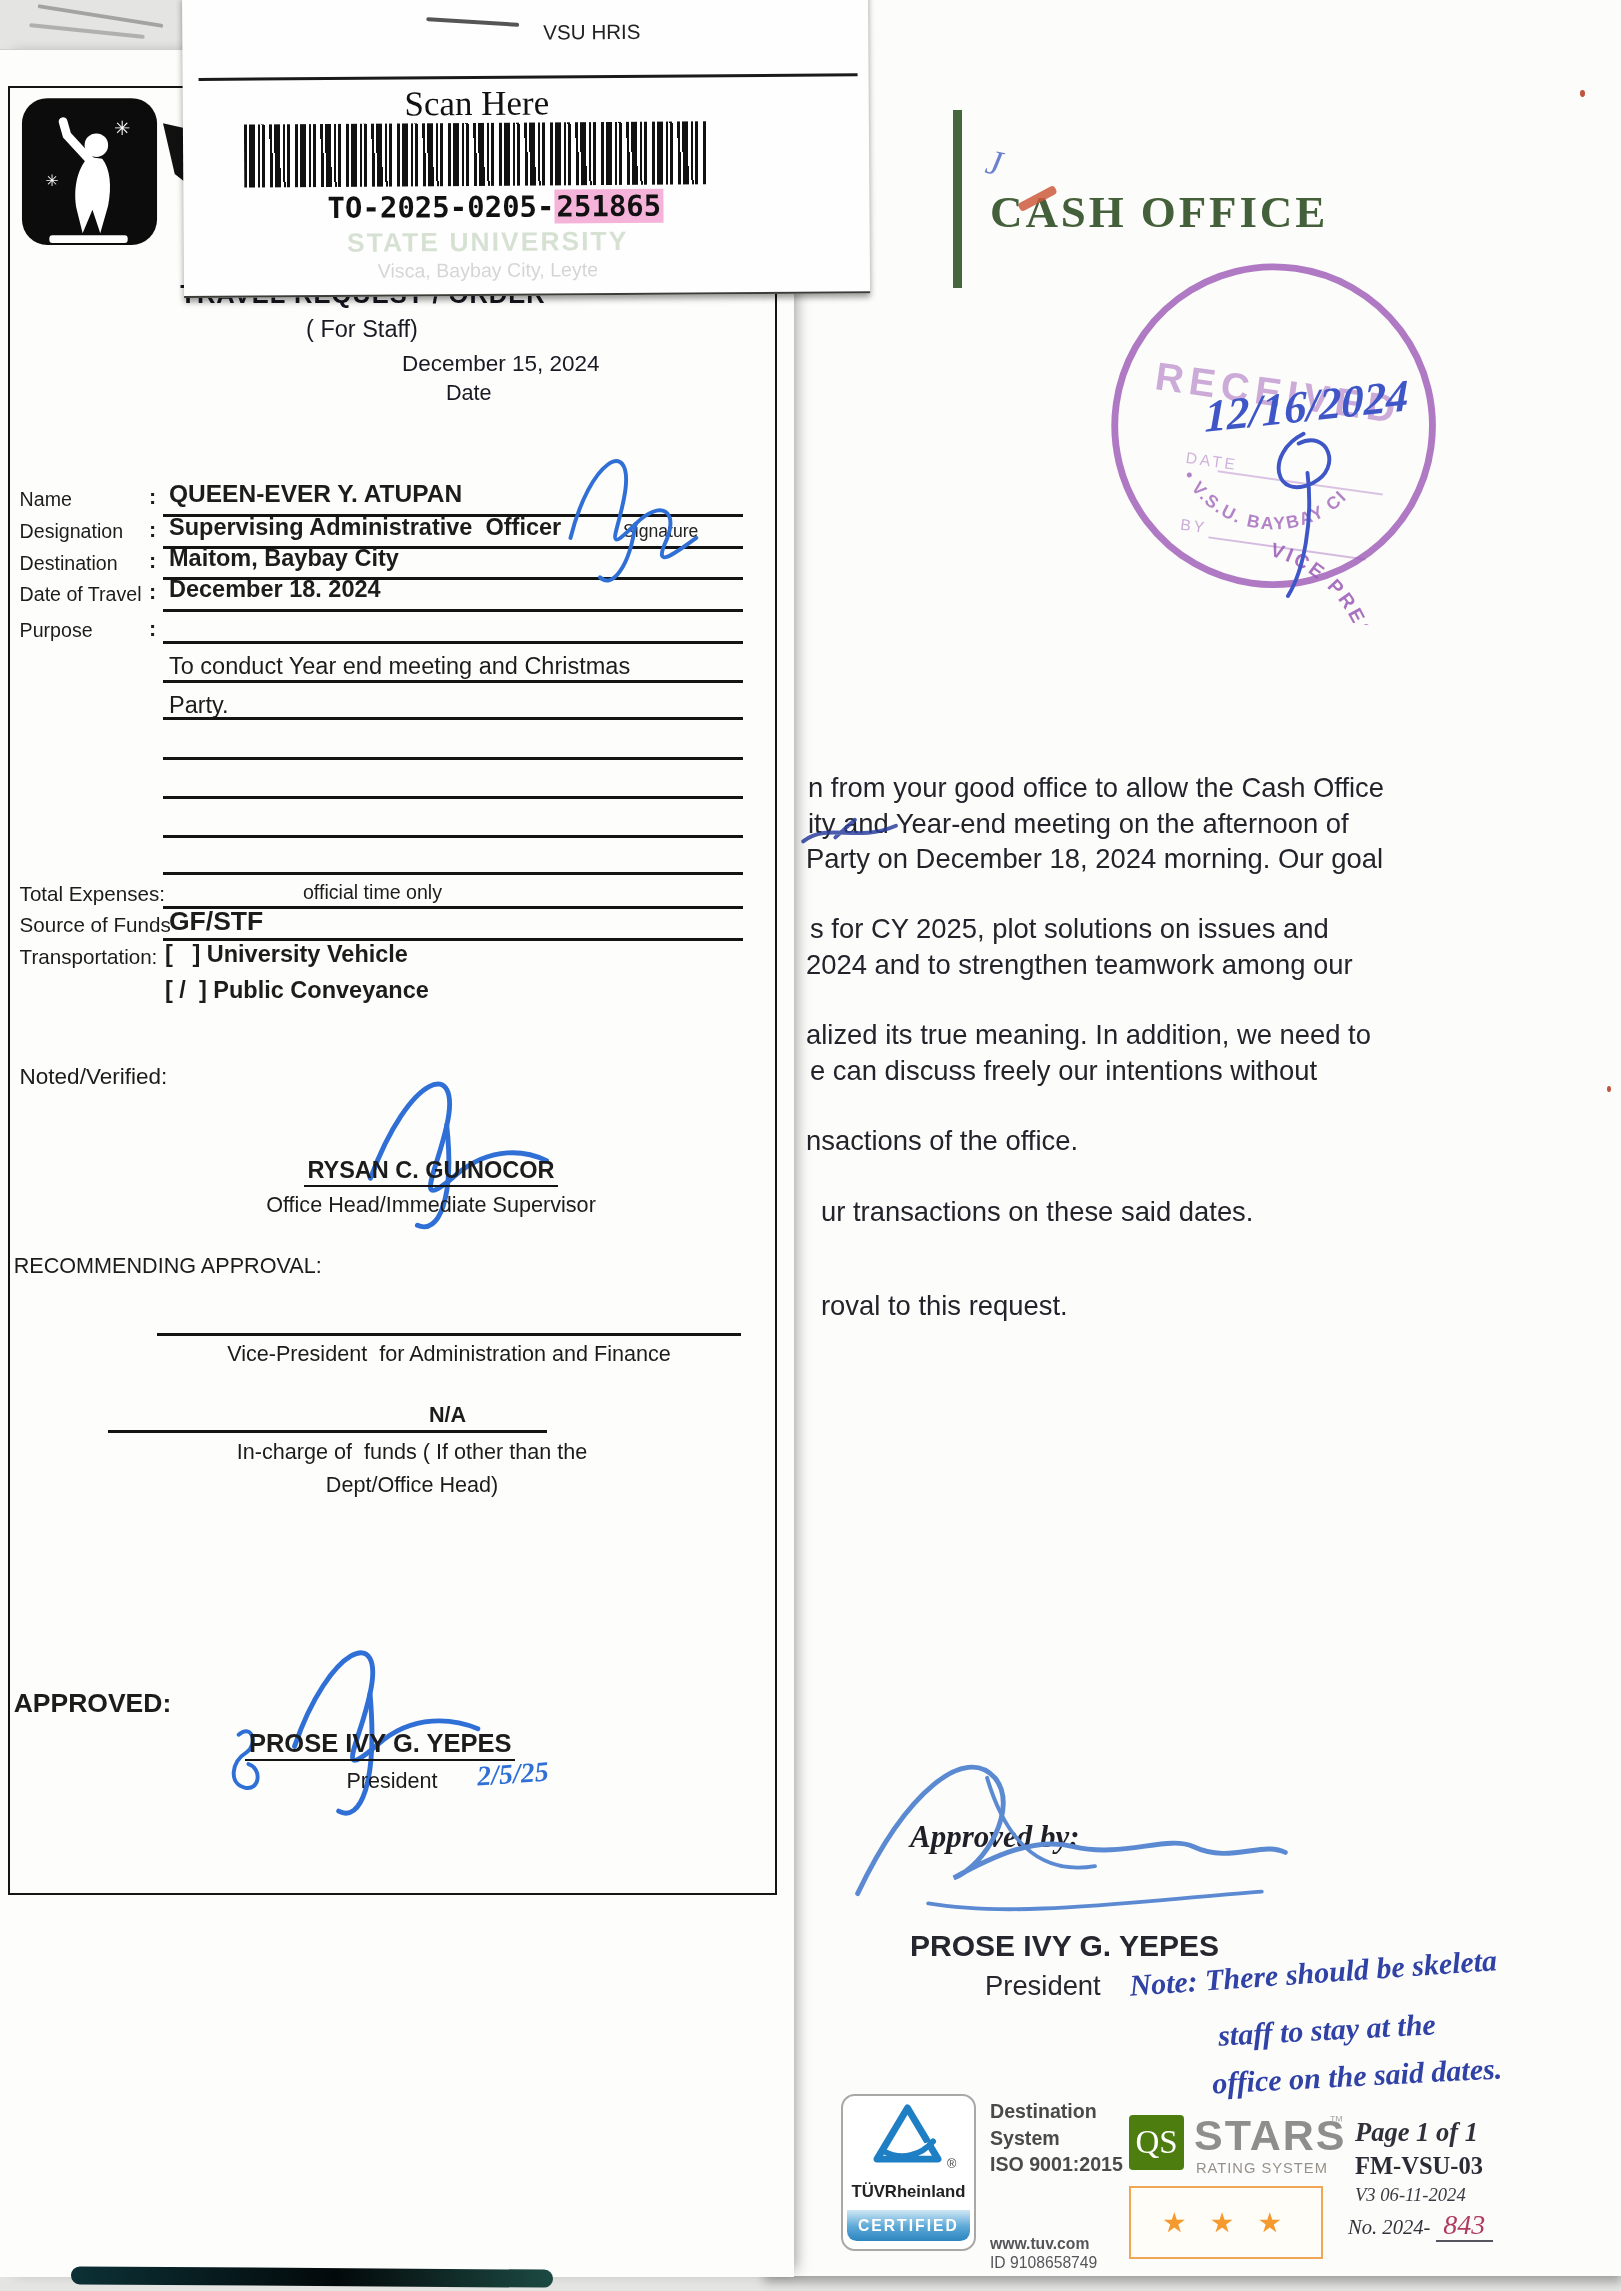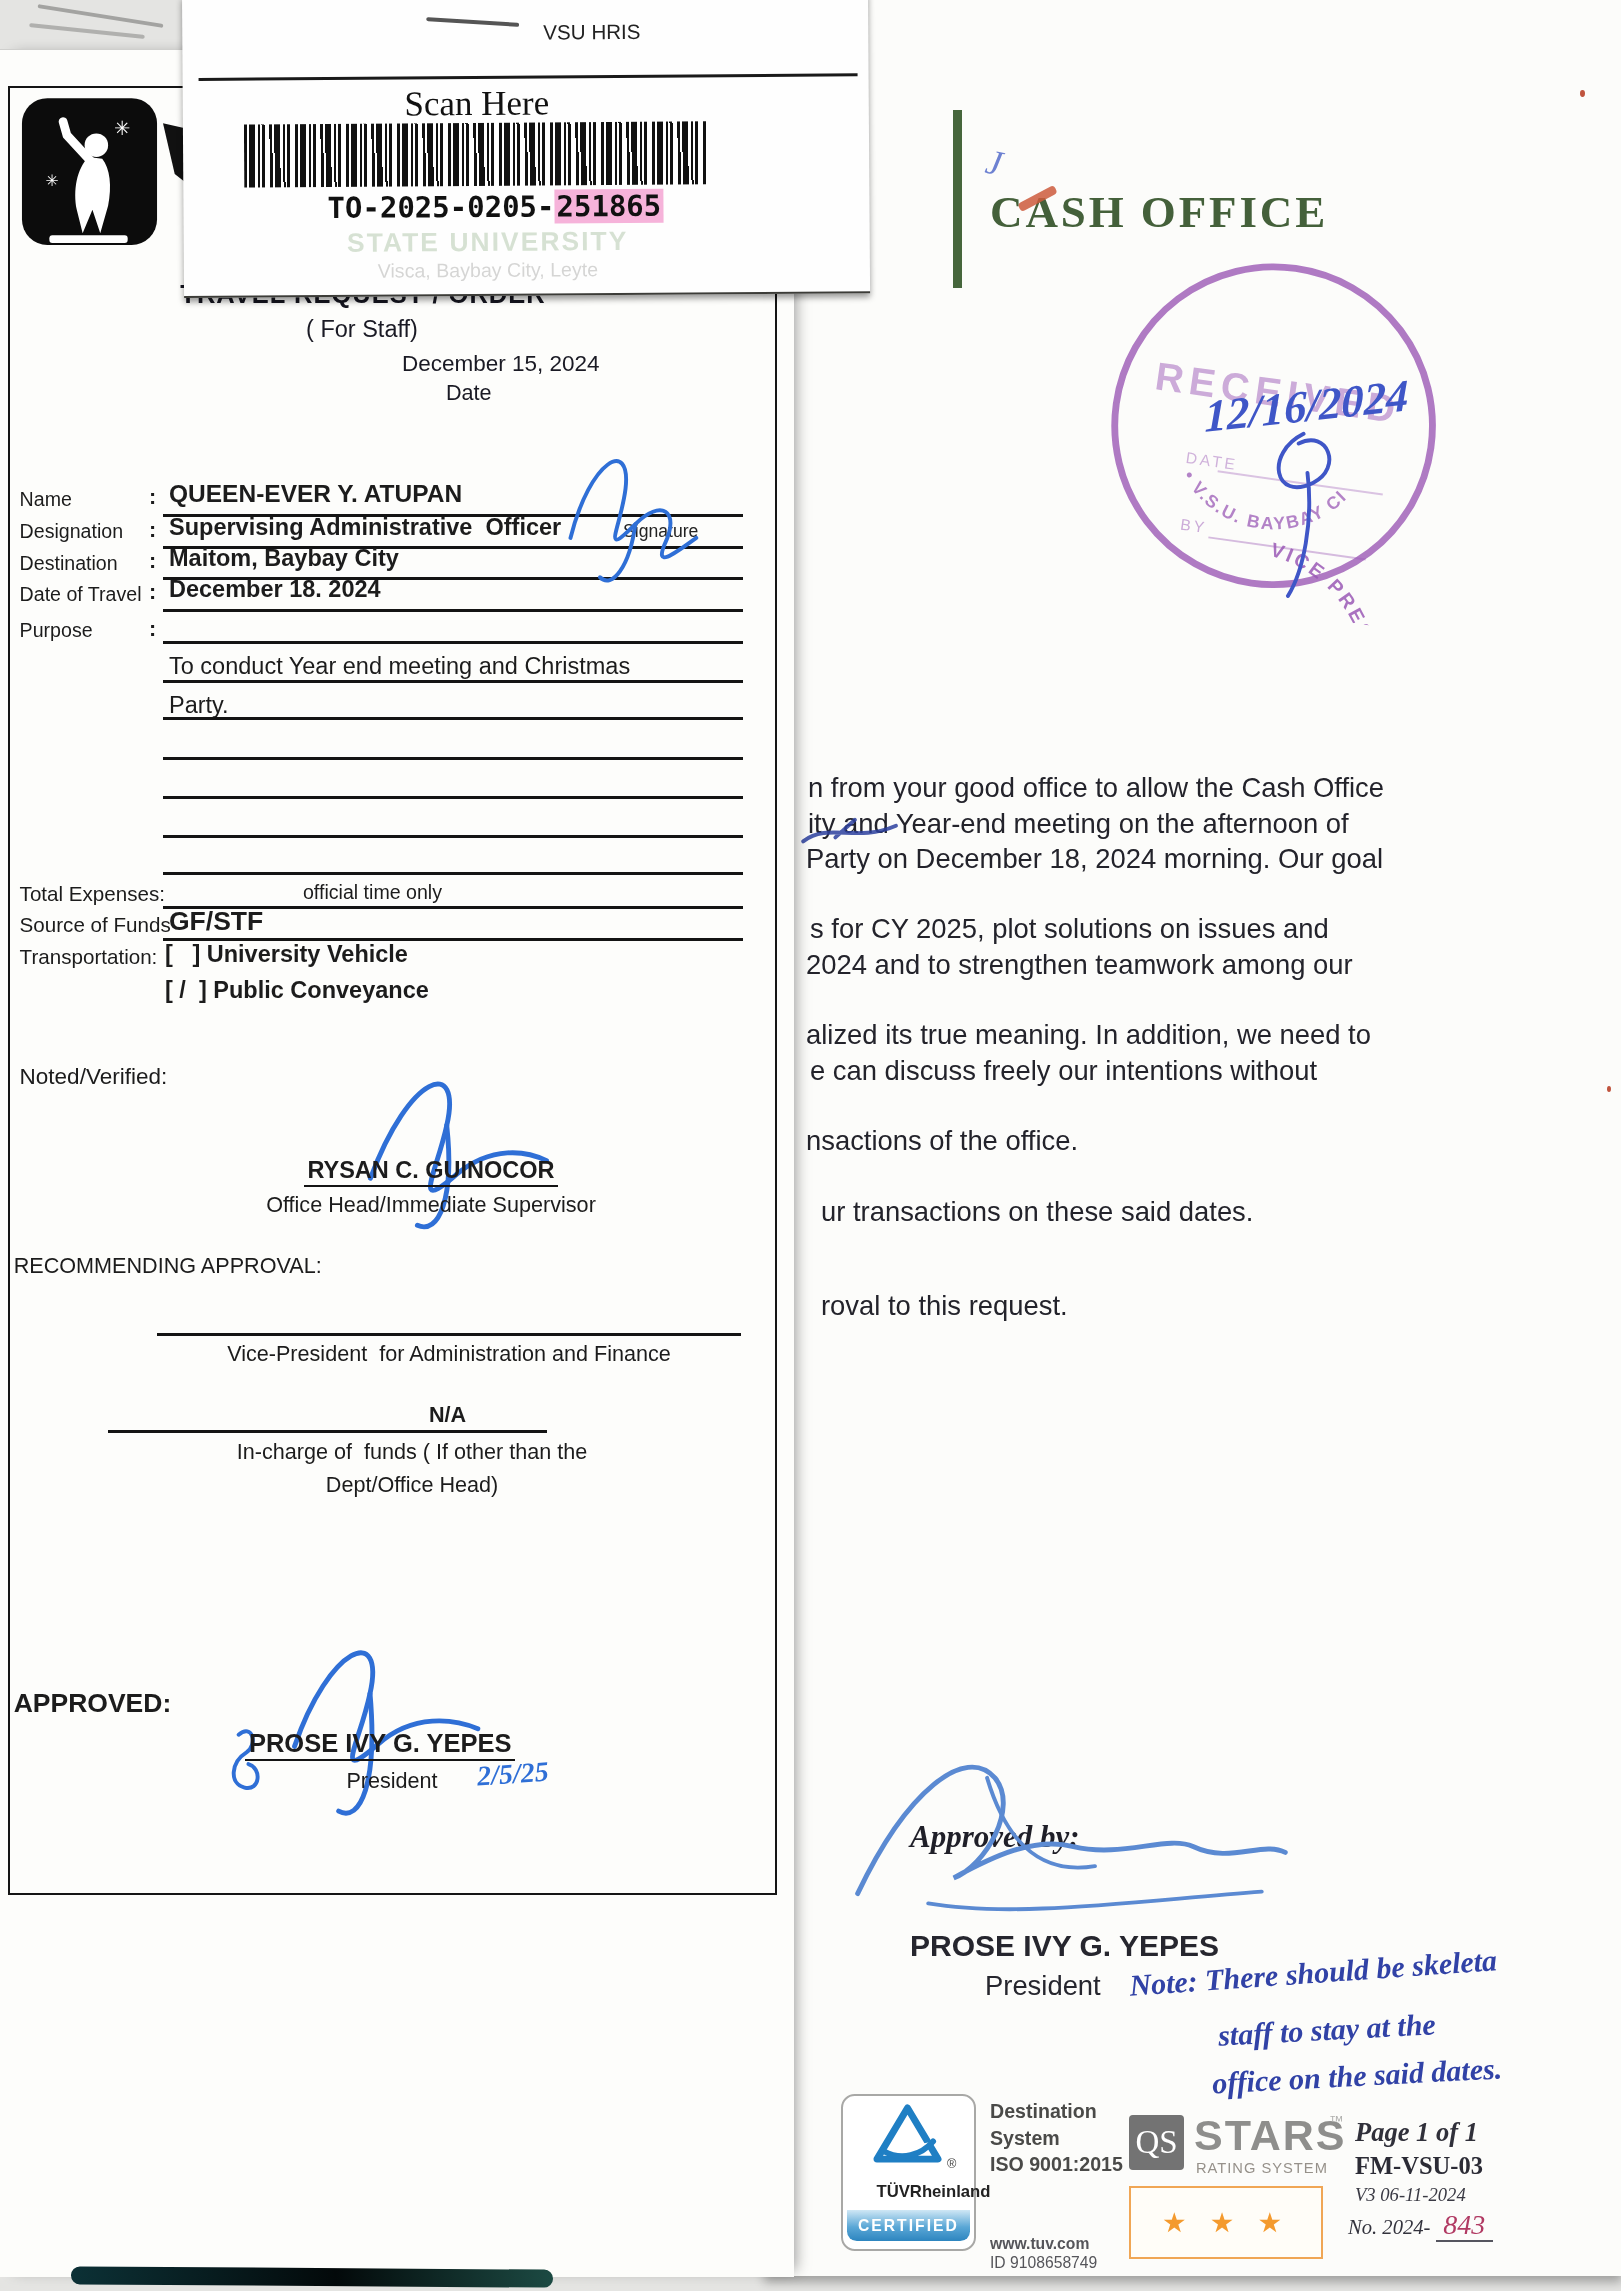--- a/index.html
+++ b/index.html
@@ -79,32 +79,32 @@
     <div class="abs hw" style="left:1129px;top:1956px;font-size:30px;font-weight:600;color:#3142a6;transform:rotate(-4deg);">Note: There should be skeleta</div>
     <div class="abs hw" style="left:1218px;top:2013px;font-size:30px;font-weight:600;color:#3142a6;transform:rotate(-3deg);">staff to stay at the</div>
     <div class="abs hw" style="left:1212px;top:2059px;font-size:30px;font-weight:600;color:#3142a6;transform:rotate(-3deg);">office on the said dates.</div>
 
     <div class="abs" style="left:841px;top:2094px;width:131px;height:153px;border:2.9px solid #a8a8a6;border-radius:13.7px;background:#fff;">
       <svg class="abs" style="left:29px;top:5.9px;" width="71" height="65" viewBox="0 0 72 66">
         <path d="M36,6 L67,58 L5,58 Z" fill="none" stroke="#1f7fc4" stroke-width="7" stroke-linejoin="round"></path>
         <path d="M12,50 C30,60 50,54 62,40" fill="#fff" stroke="#1f7fc4" stroke-width="6" stroke-linecap="round"></path>
       </svg>
       <div class="abs" style="left:104px;top:61px;font-size:12.7px;color:#444;">®</div>
-      <div class="abs center" style="left:0;top:86px;width:131px;font-size:16.7px;font-weight:bold;color:#222;margin-left:25px;">TÜVRheinland</div>
+      <div class="abs center" style="left:0;top:86px;width:131px;font-size:16.7px;font-weight:bold;color:#222;">TÜVRheinland</div>
       <div class="abs center" style="left:3.9px;top:114px;width:123px;height:31px;line-height:31px;border-radius:0 0 9.8px 9.8px;background:linear-gradient(180deg,#cfe7f5,#5aa7d6 55%,#2d85bf);color:#fff;font-weight:bold;font-size:15.7px;letter-spacing:2px;">CERTIFIED</div>
     </div>
     <div class="abs" style="left:990px;top:2098px;font-size:19.6px;font-weight:600;color:#4a4a48;line-height:26.5px;">
       <div>Destination</div>
       <div>System</div>
       <div>ISO 9001:2015</div>
     </div>
     <div class="abs" style="left:990px;top:2235px;font-size:15.7px;font-weight:600;color:#55555a;">www.tuv.com</div>
     <div class="abs" style="left:990px;top:2254px;font-size:15.7px;color:#55555a;">ID 9108658749</div>
 
-    <div class="abs center" style="left:1129px;top:2115px;width:55px;height:55px;line-height:55px;background:#737373;border-radius:3.9px;color:#fff;font-family:'Liberation Serif',serif;font-size:33px;">QS</div>
+    <div class="abs center" style="left:1129px;top:2115px;width:55px;height:55px;line-height:55px;background:#4d7c0f;border-radius:3.9px;color:#fff;font-family:'Liberation Serif',serif;font-size:33px;">QS</div>
     <div class="abs" style="left:1194px;top:2111px;font-size:43px;font-weight:bold;letter-spacing:2px;color:#8e8e8c;">STARS</div>
     <div class="abs" style="left:1329px;top:2113px;font-size:14.7px;color:#b0b0ae;">™</div>
     <div class="abs" style="left:1196px;top:2160px;font-size:14.7px;letter-spacing:1px;color:#96918a;">RATING SYSTEM</div>
     <div class="abs center" style="left:1129px;top:2186px;width:190px;height:69px;line-height:69px;border:2px solid #f0a655;background:#fffdf8;color:#f49a2e;font-size:27.4px;letter-spacing:7.8px;">★ ★ ★</div>
 
     <div class="abs hw" style="left:1355px;top:2117px;font-size:26.5px;font-weight:600;color:#30303a;">Page 1 of 1</div>
     <div class="abs" style="left:1355px;top:2152px;font-family:'Liberation Serif',serif;font-size:24.5px;font-weight:bold;color:#2b2b35;">FM-VSU-03</div>
     <div class="abs hw" style="left:1355px;top:2184px;font-size:18.6px;color:#3a3a44;">V3  06-11-2024</div>
     <div class="abs" style="left:1348px;top:2209px;font-family:'Liberation Serif',serif;font-style:italic;font-size:20.6px;color:#33333d;">
       <span>No. 2024-</span>

